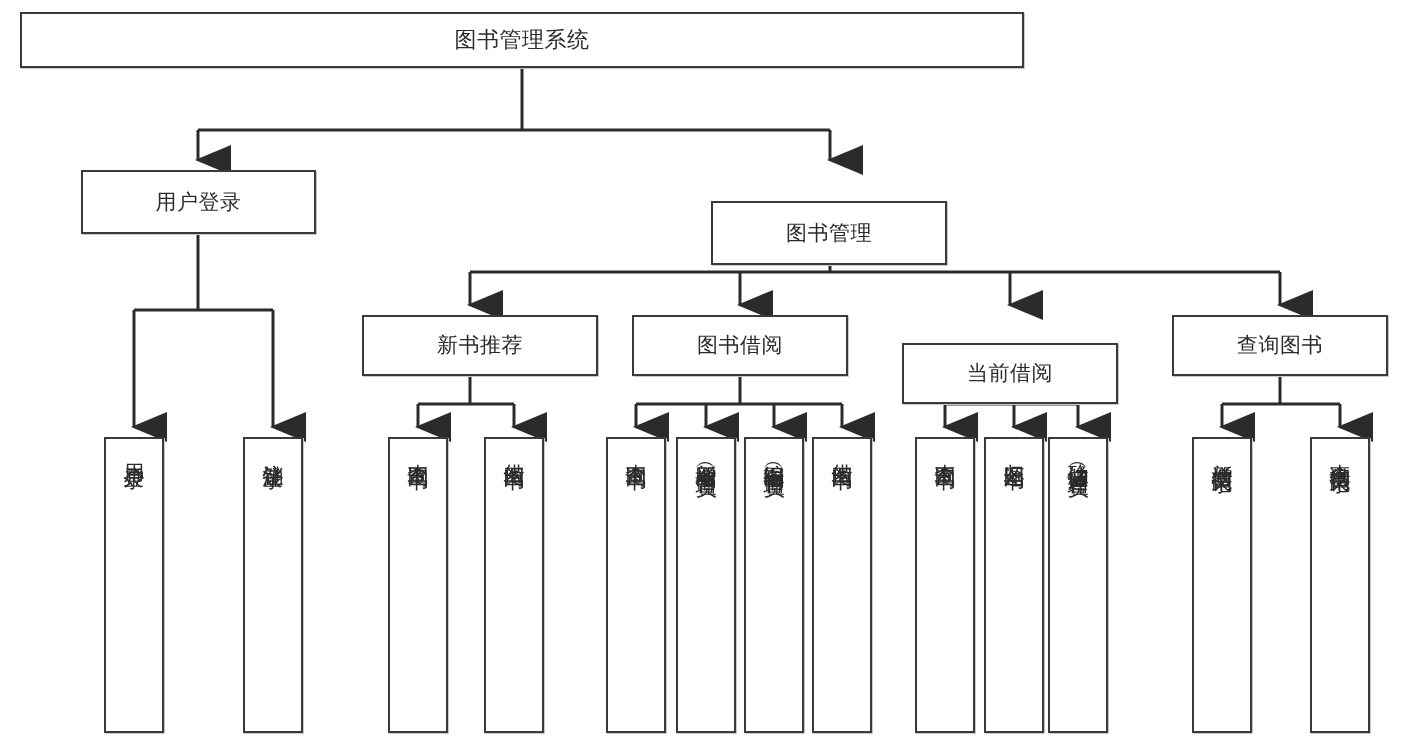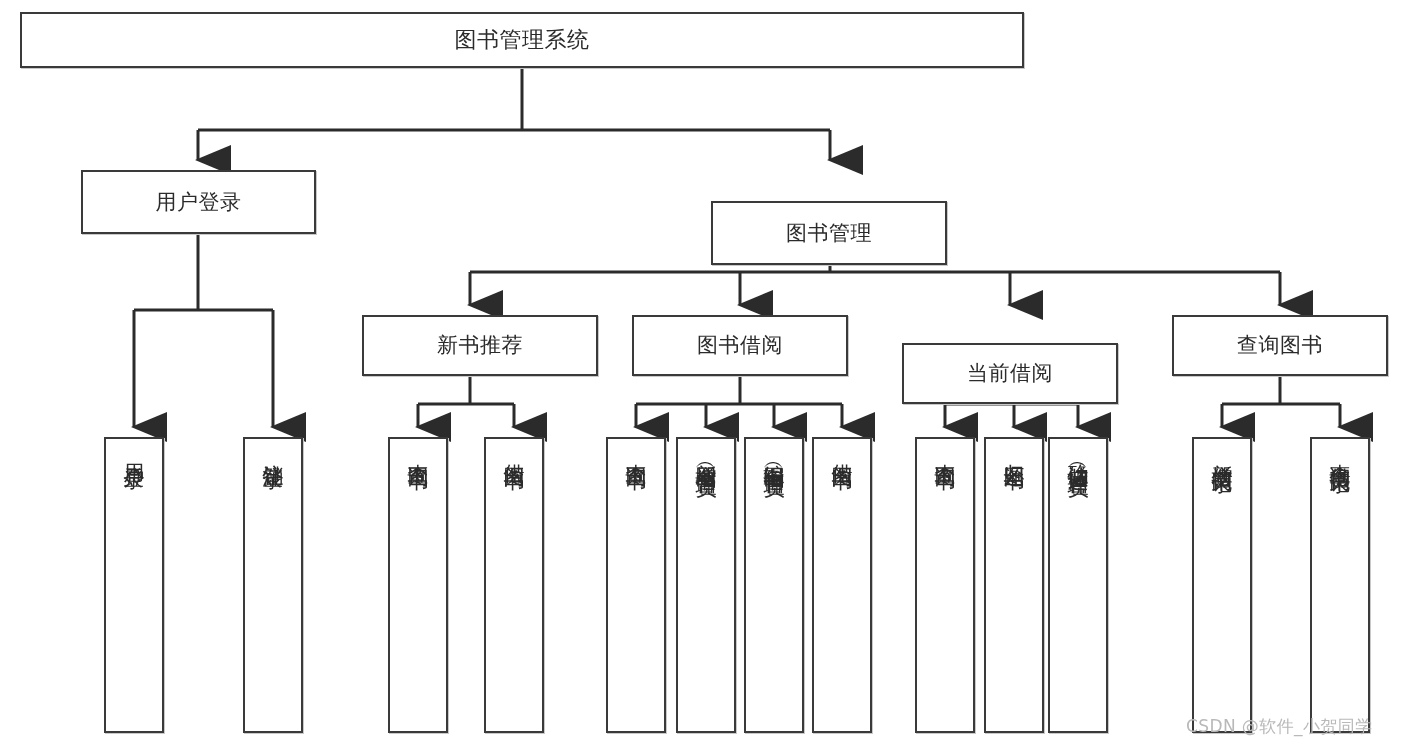--- a/index.html
+++ b/index.html
@@ -199,15 +199,14 @@
     <span class="label">确认归还（管理员）</span>
   </div>
 
   <div class="node v" style="left:1192px; top:437px; width:60px; height:296px;">
     <span class="label">新增借阅记录</span>
   </div>
   <div class="node v" style="left:1310px; top:437px; width:60px; height:296px;">
     <span class="label">查询借阅记录</span>
   </div>
 
-  <div id="watermark">CSDN @软件_小贺同学</div>
 
 </div>
 
 </body></html>

